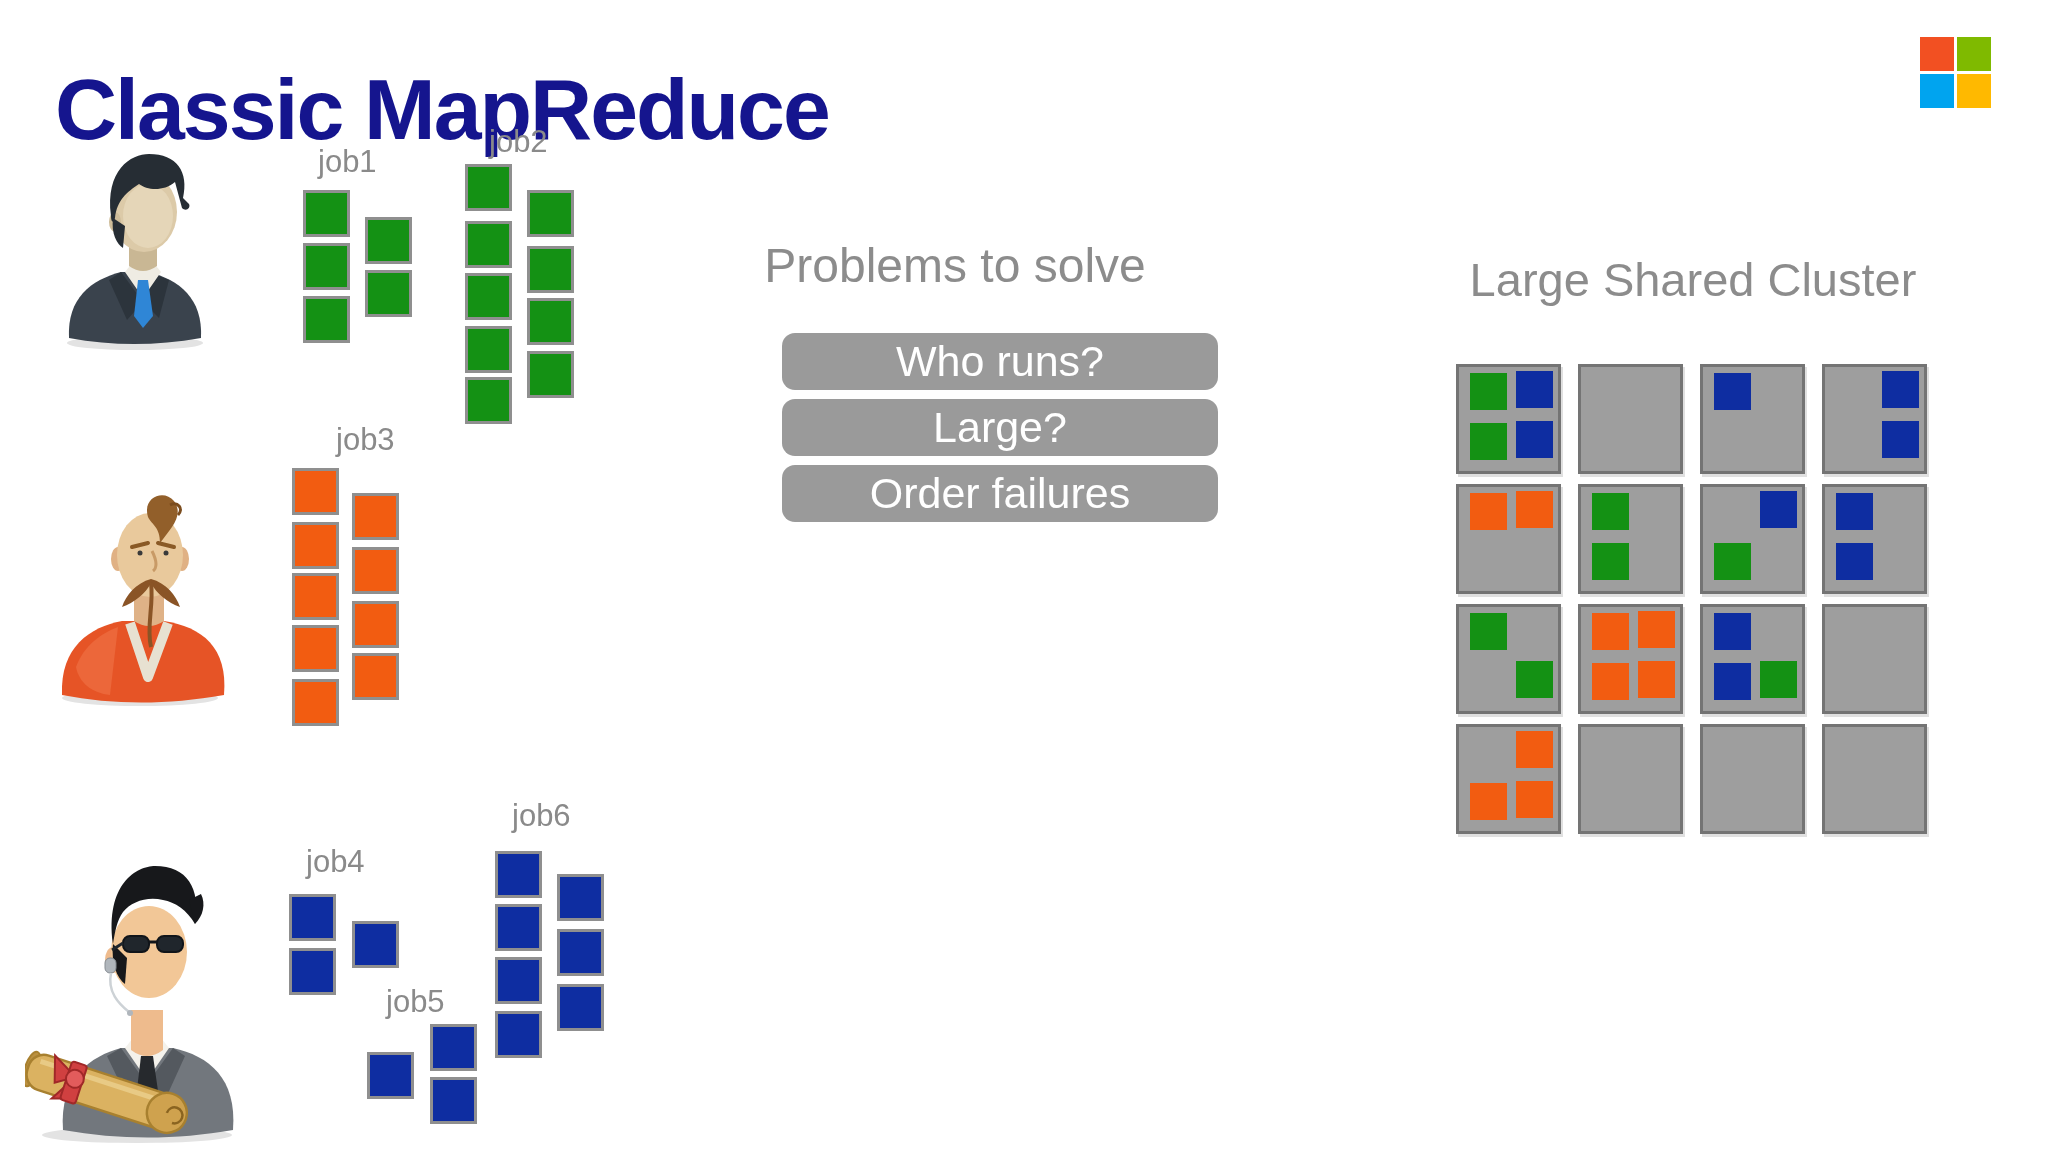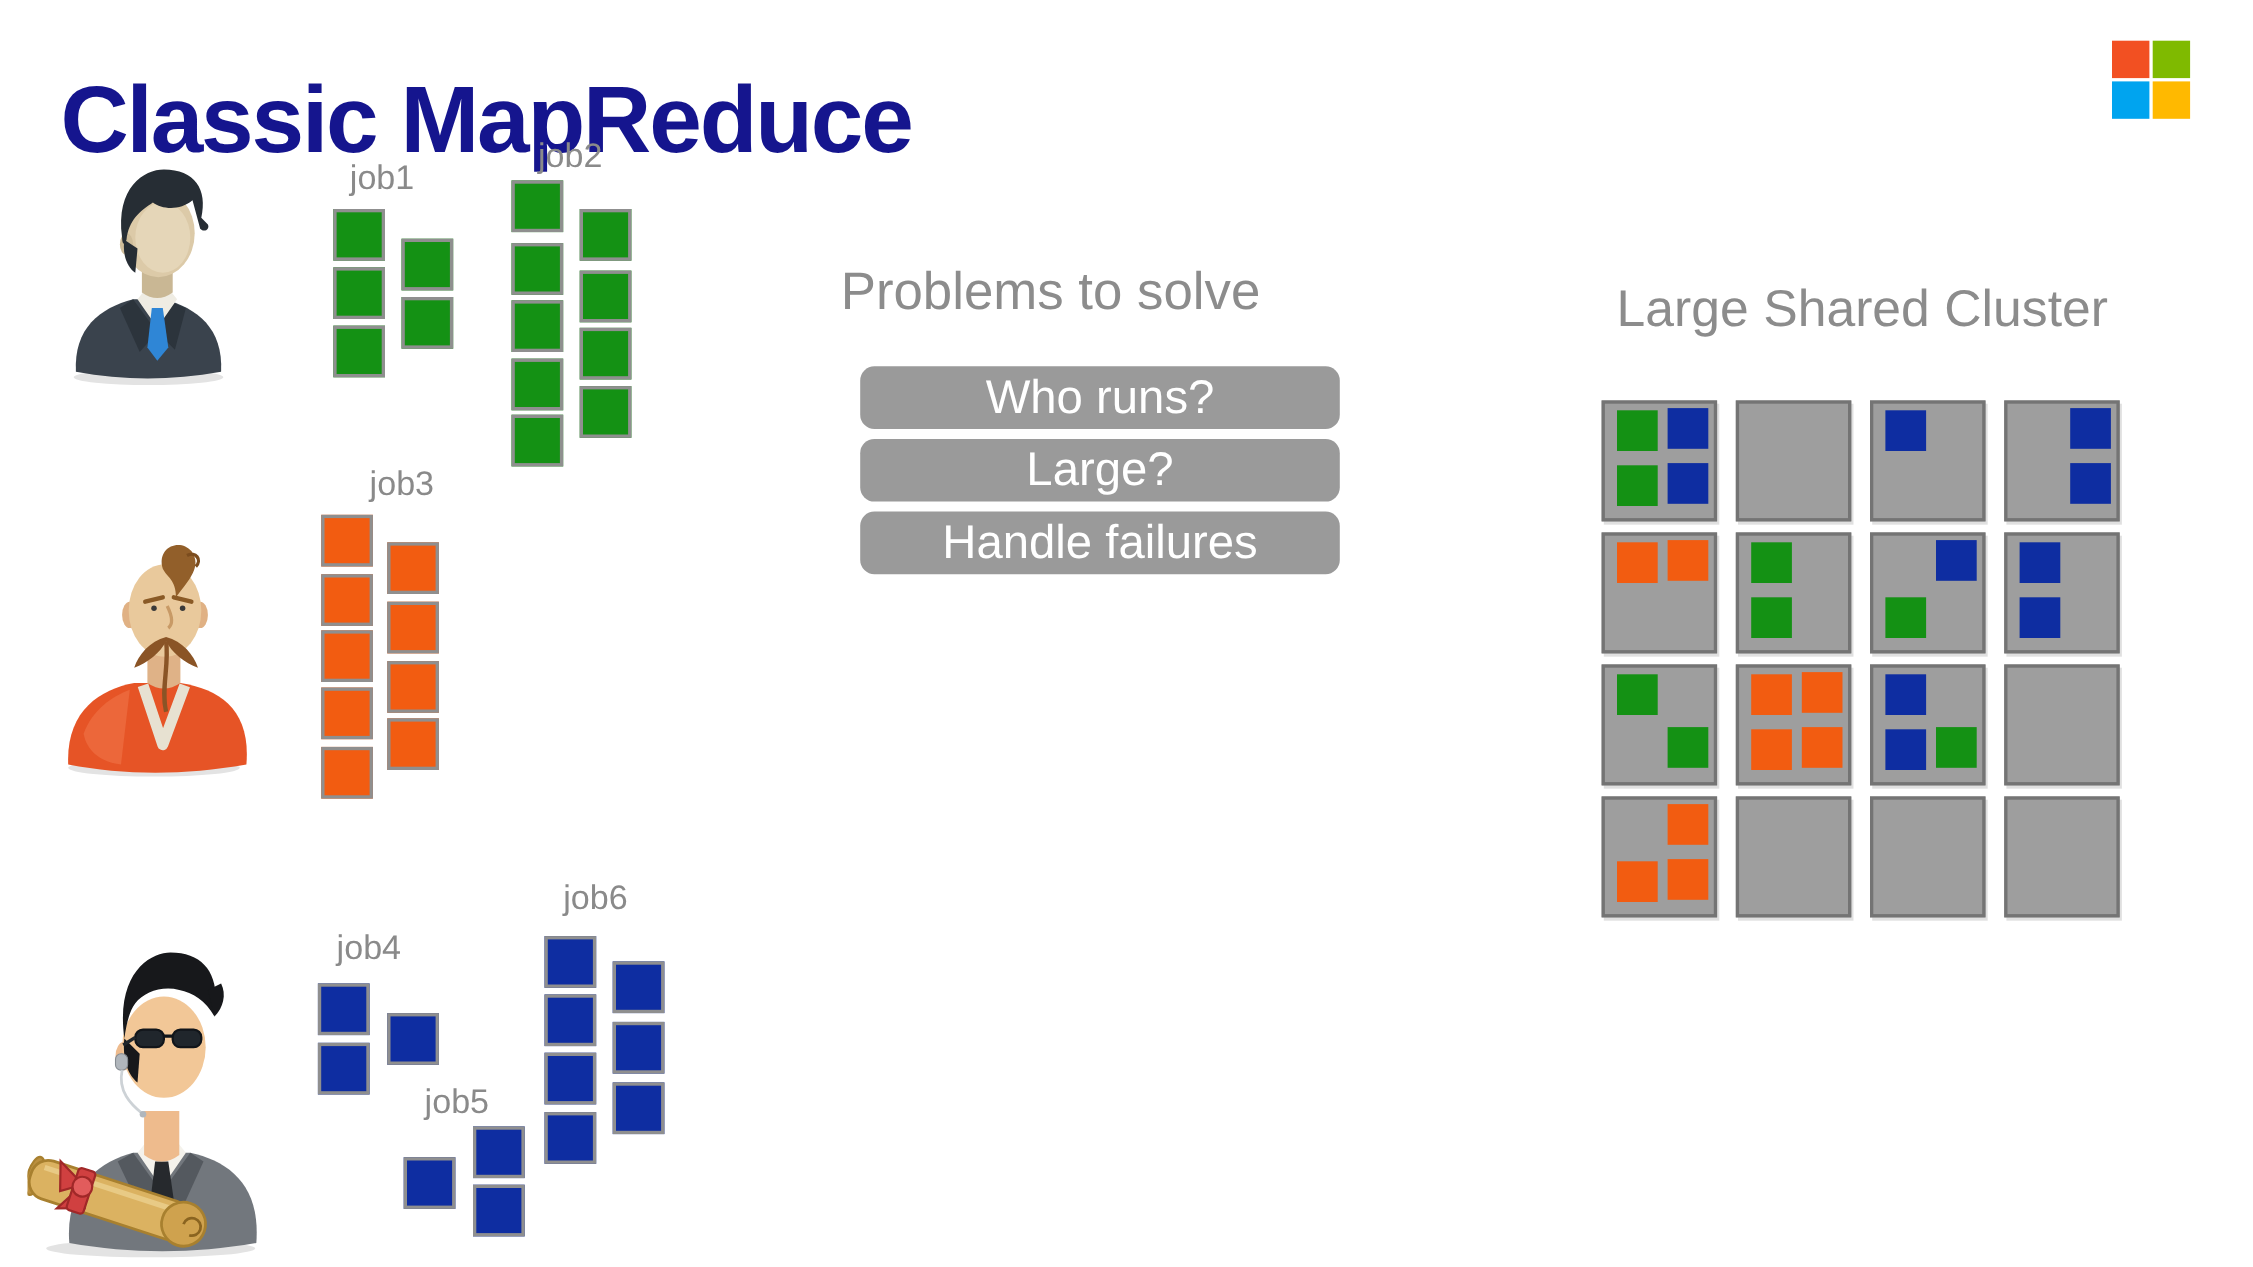--- a/index.html
+++ b/index.html
@@ -157,21 +157,21 @@
       <div class="sq" style="left: 557px; top: 874px; background: rgb(14, 45, 161);"></div>
       <div class="sq" style="left: 557px; top: 929px; background: rgb(14, 45, 161);"></div>
       <div class="sq" style="left: 557px; top: 984px; background: rgb(14, 45, 161);"></div>
     </div>
 
   <section>
     <div class="problems-heading">Problems to solve</div>
     <div class="pbuttons" id="problem-buttons">
         <div class="pbtn">Who runs?</div>
         <div class="pbtn">Large?</div>
-        <div class="pbtn">Handle failures</div>
+        <div class="pbtn">Order failures</div>
       </div>
   </section>
 
   <section>
     <div class="cluster-heading">Large Shared Cluster</div>
     <div class="cluster-grid" id="cluster-grid">
         <div class="node">
           <div class="task tl" style="background: rgb(20, 145, 20);"></div>
           <div class="task tr" style="background: rgb(14, 45, 161);"></div>
           <div class="task bl" style="background: rgb(20, 145, 20);"></div>

